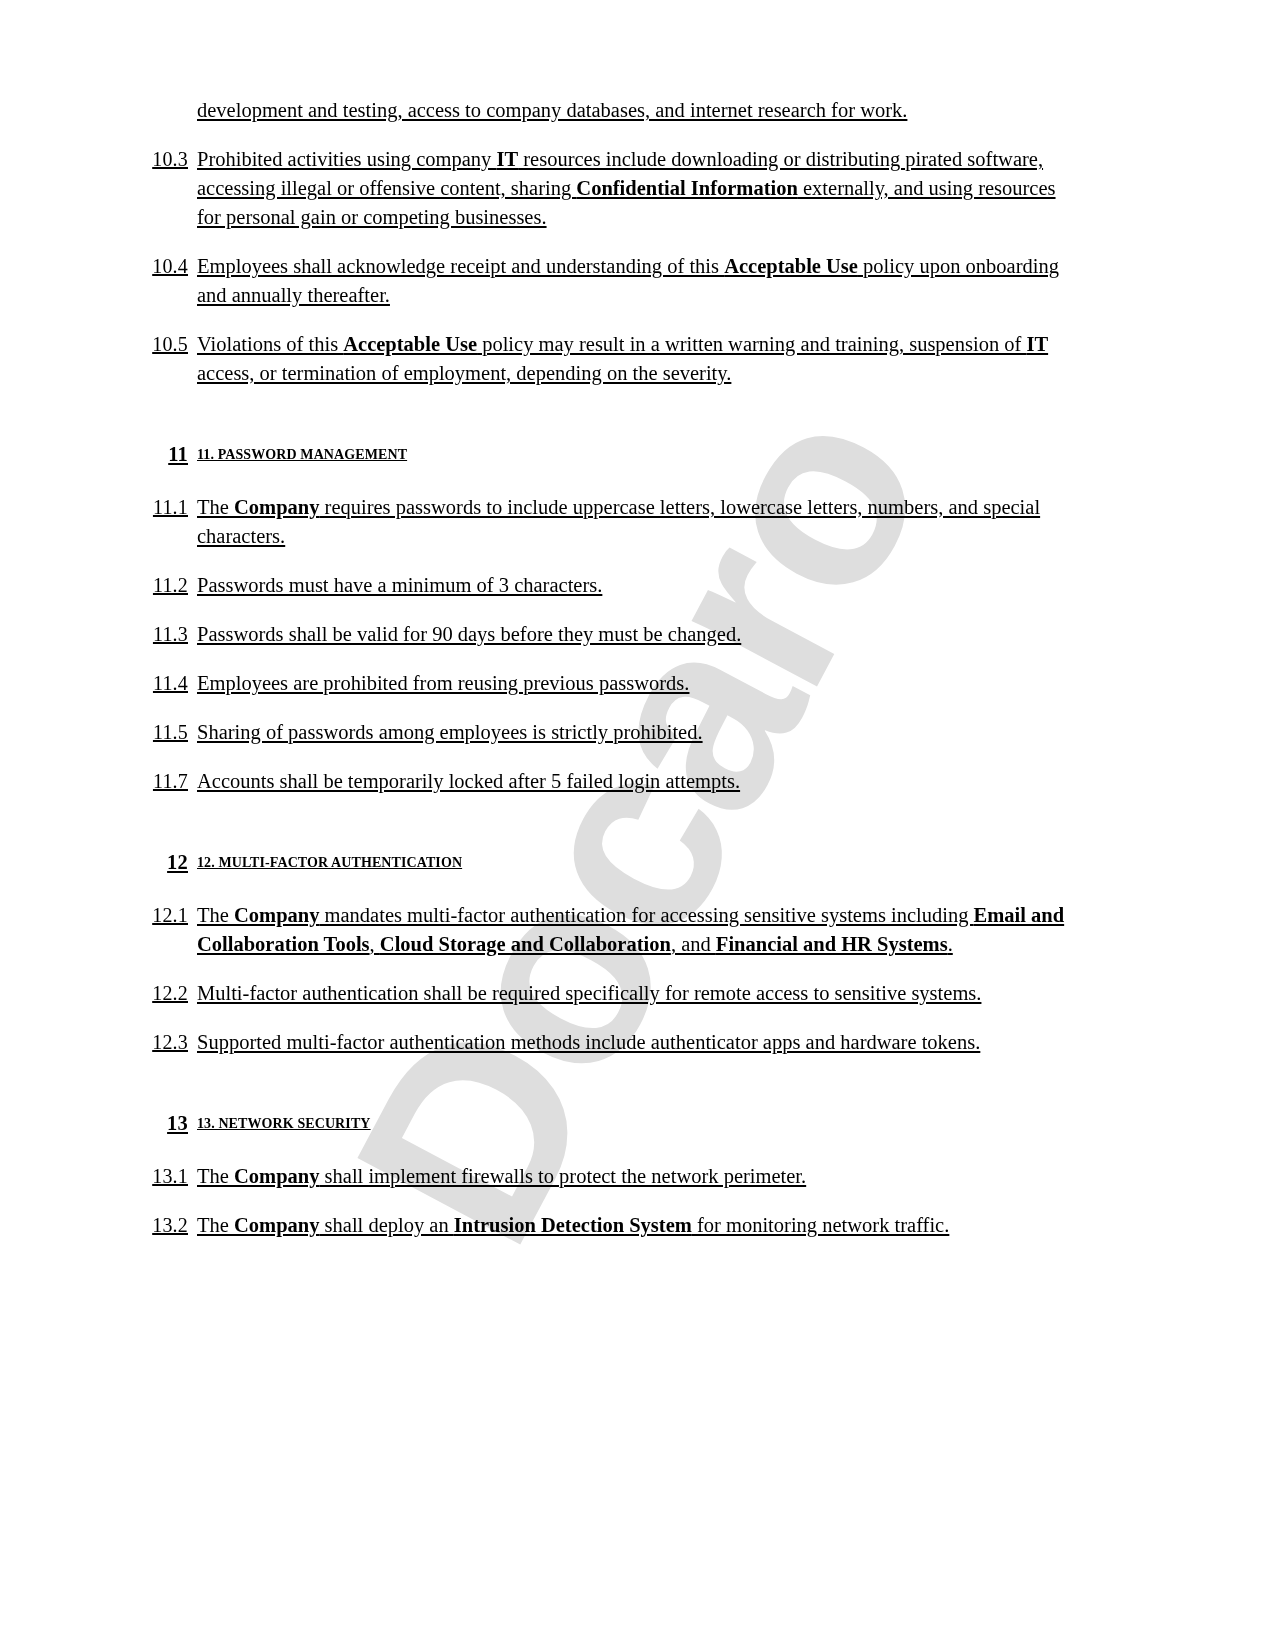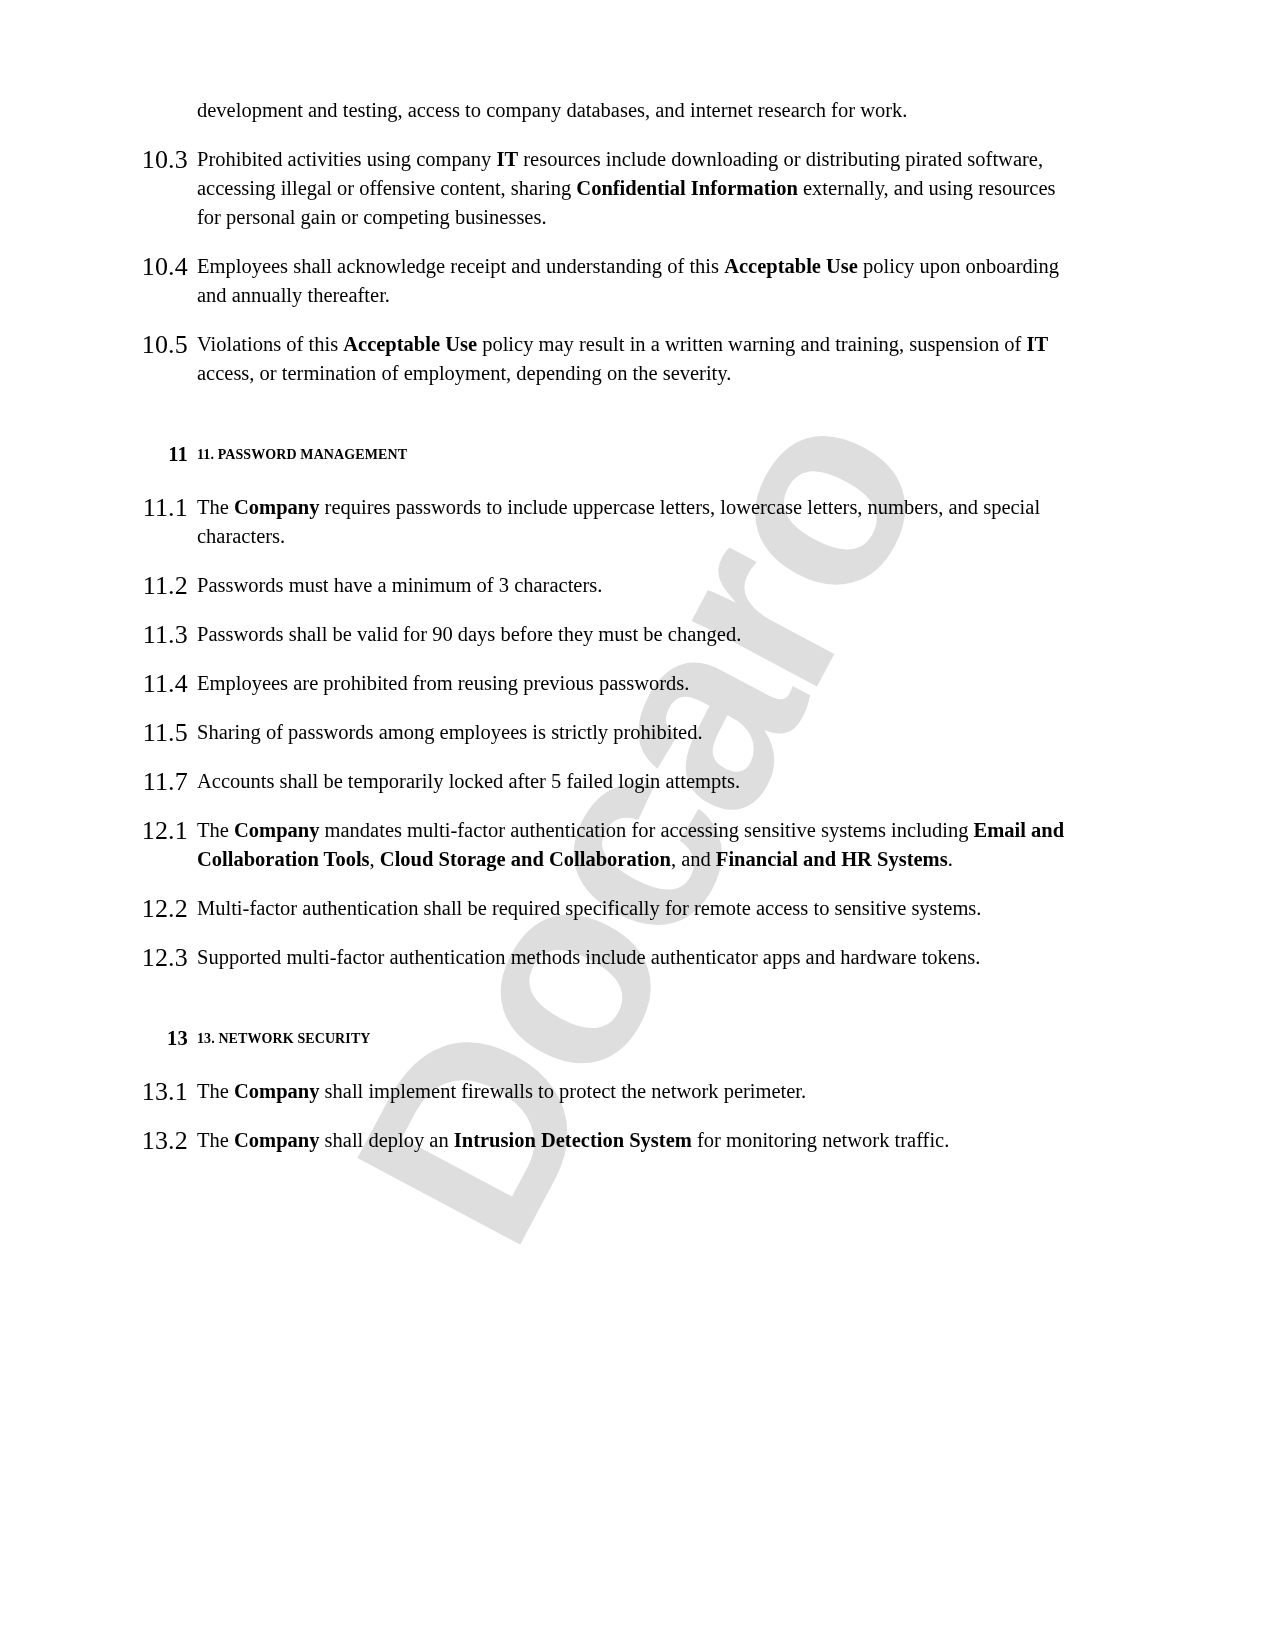--- a/index.html
+++ b/index.html
@@ -45,36 +45,37 @@
   }
 
   
   .content {
     position: absolute;
     left: 0;
     top: 0;
     width: 1275px;
     z-index: 2;
     padding-top: 96px;
+    text-decoration: underline;
   }
 
   .block {
     display: flex;
     align-items: flex-start;
     width: 1275px;
     box-sizing: border-box;
     padding-left: 126px;
     padding-right: 205px;
   }
 
   .num {
     flex: 0 0 62px;
     width: 62px;
     text-align: right;
-    font-size: 26px;
+    font-size: 20px;
     line-height: 29px;
     white-space: nowrap;
     letter-spacing: 0.2px;
   }
 
   .body-text {
     flex: 1 1 auto;
     padding-left: 9px;
     font-size: 20.5px;
     line-height: 29px;
@@ -154,20 +155,24 @@
         <div class="body-text"><span>Employees are prohibited from reusing previous passwords.</span></div>
       </div>
       <div class="block clause">
         <div class="num">11.5</div>
         <div class="body-text"><span>Sharing of passwords among employees is strictly prohibited.</span></div>
       </div>
       <div class="block clause">
         <div class="num">11.7</div>
         <div class="body-text"><span>Accounts shall be temporarily locked after 5 failed login attempts.</span></div>
       </div>
+      <div class="block heading">
+        <div class="num">12</div>
+        <div class="body-text"><b>12. MULTI-FACTOR AUTHENTICATION</b></div>
+      </div>
       <div class="block clause">
         <div class="num">12.1</div>
         <div class="body-text"><span>The </span><b>Company</b><span> mandates multi-factor authentication for accessing sensitive systems including </span><b>Email and Collaboration Tools</b><span>, </span><b>Cloud Storage and Collaboration</b><span>, and </span><b>Financial and HR Systems</b><span>.</span></div>
       </div>
       <div class="block clause">
         <div class="num">12.2</div>
         <div class="body-text"><span>Multi-factor authentication shall be required specifically for remote access to sensitive systems.</span></div>
       </div>
       <div class="block clause">
         <div class="num">12.3</div>

